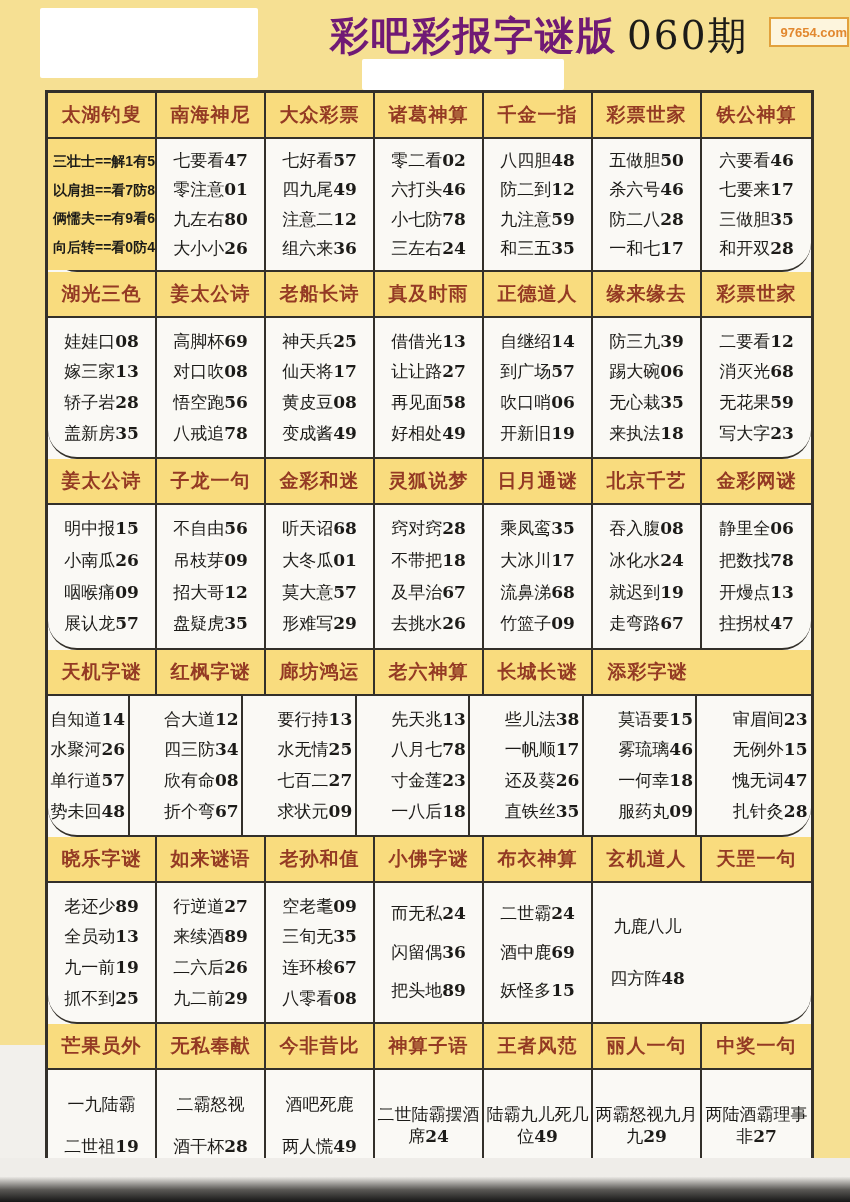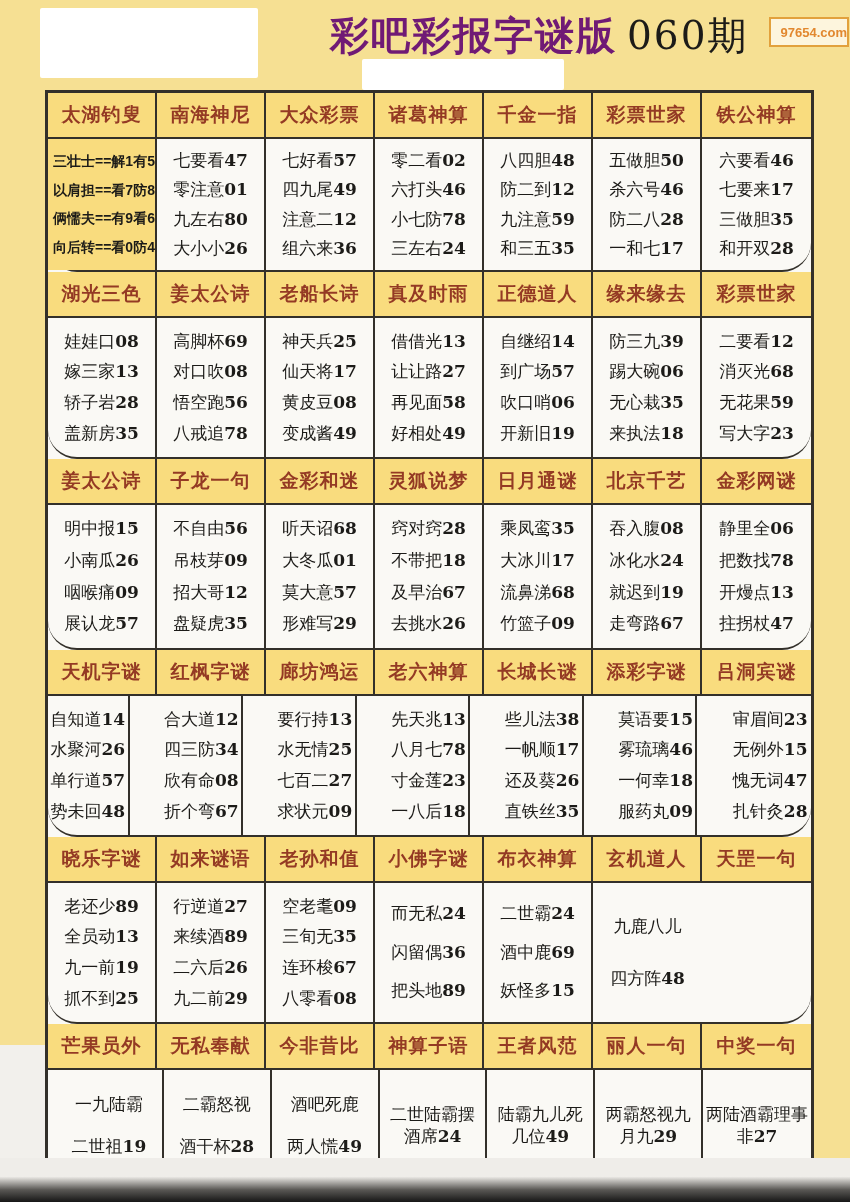--- a/index.html
+++ b/index.html
@@ -25,21 +25,21 @@
   .censor-1{left:40px;top:8px;width:218px;height:70px;}
   .censor-2{left:362px;top:59px;width:202px;height:31px;}
   
   .puzzle-table{
     position:absolute;left:45px;top:90px;width:769px;box-sizing:border-box;
     border:3px solid #33302a;border-bottom:none;background:#faf9f5;
   }
   .row{display:grid;grid-template-columns:repeat(7,1fr);}
   .header-row{height:44px;border-bottom:2px solid #33302a;background:#f9dc7e;}
   .content-row{border-bottom:2px solid #33302a;background:#faf9f5;border-radius:29px;}
-  .content-row:last-child{border-bottom:none;padding-left:8px;}
+  .content-row:last-child{border-bottom:none;}
   .row.b1{height:131px;} .row.b2{height:139px;} .row.b3{height:143px;}
   .row.b4{height:139px;gap:32px;} .row.b5{height:139px;} .row.b6{height:111px;}
   .cell{border-right:2px solid #33302a;min-width:0;}
   .cell:last-child{border-right:none;}
   .hcell{
     display:flex;align-items:center;justify-content:center;
     font-size:19px;font-weight:700;color:#943a24;letter-spacing:1px;
   }
   .ccell{
     display:flex;flex-direction:column;justify-content:space-evenly;align-items:center;
@@ -232,21 +232,20 @@
         <div class="line">拄拐杖<span class="num">47</span></div>
       </div>
     </div>
     <div class="row header-row">
       <div class="cell hcell">天机字谜</div>
       <div class="cell hcell">红枫字谜</div>
       <div class="cell hcell">廊坊鸿运</div>
       <div class="cell hcell">老六神算</div>
       <div class="cell hcell">长城长谜</div>
       <div class="cell hcell">添彩字谜</div>
-      <div class="cell hcell">吕洞宾谜</div>
     </div>
     <div class="row content-row b4">
       <div class="cell ccell">
         <div class="line">自知道<span class="num">14</span></div>
         <div class="line">水聚河<span class="num">26</span></div>
         <div class="line">单行道<span class="num">57</span></div>
         <div class="line">势未回<span class="num">48</span></div>
       </div>
       <div class="cell ccell">
         <div class="line">合大道<span class="num">12</span></div>

